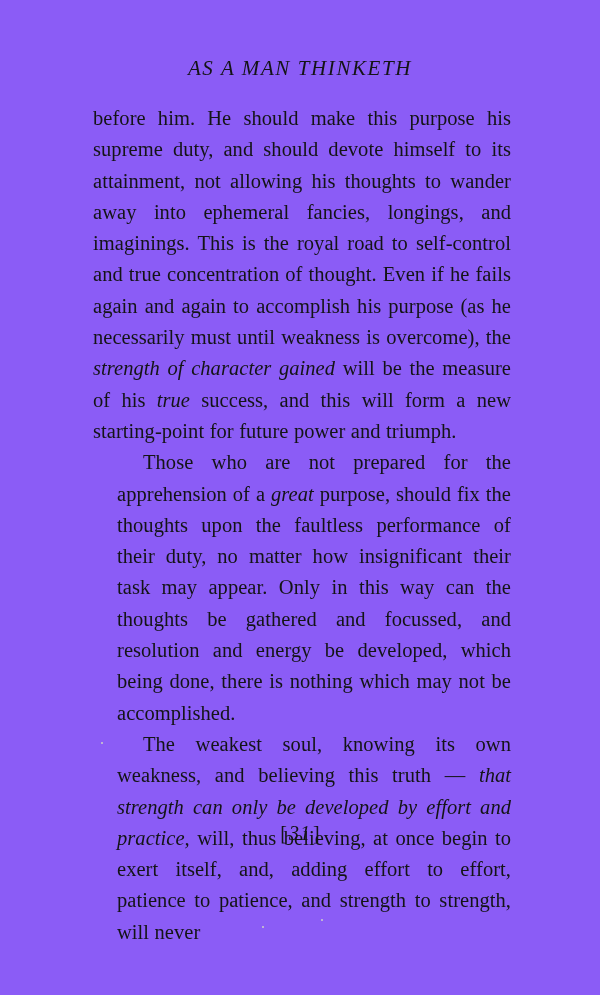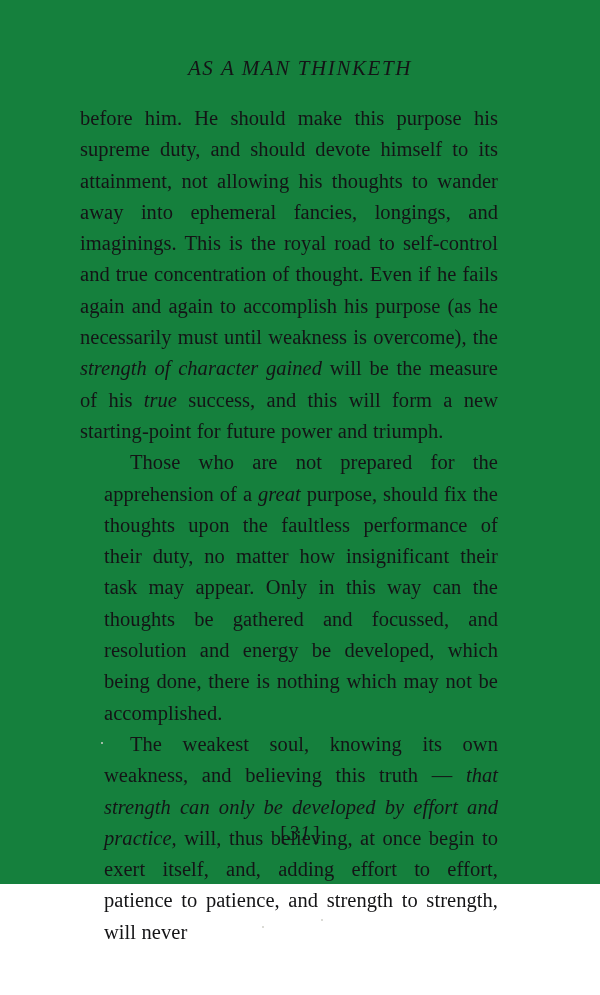--- a/index.html
+++ b/index.html
@@ -10,41 +10,41 @@
     width: 600px;
     height: 995px;
     background: #ffffff;
     font-family: "Liberation Serif", serif;
     color: #18181a;
     overflow: hidden;
   }
   .page {
     position: relative;
     width: 600px;
-    height: 884px;
-    background: #15803d;
+    height: 995px;
+    background: #8b5cf6;
     text-decoration: underline;
   }
   .running-head {
     position: absolute;
     top: 56px;
     left: 0;
     width: 600px;
     text-align: center;
     font-family: "Liberation Serif", serif;
     font-style: italic;
     font-size: 21px;
     letter-spacing: 1.6px;
     color: #141416;
     white-space: nowrap;
   }
   .body-block {
     position: absolute;
     top: 103px;
-    left: 80px;
+    left: 93px;
     width: 418px;
   }
   p.para {
     margin: 0;
     font-size: 20.5px;
     line-height: 31.3px;
     text-align: justify;
     text-justify: inter-word;
     letter-spacing: 0.05px;
     word-spacing: 0.3px;

